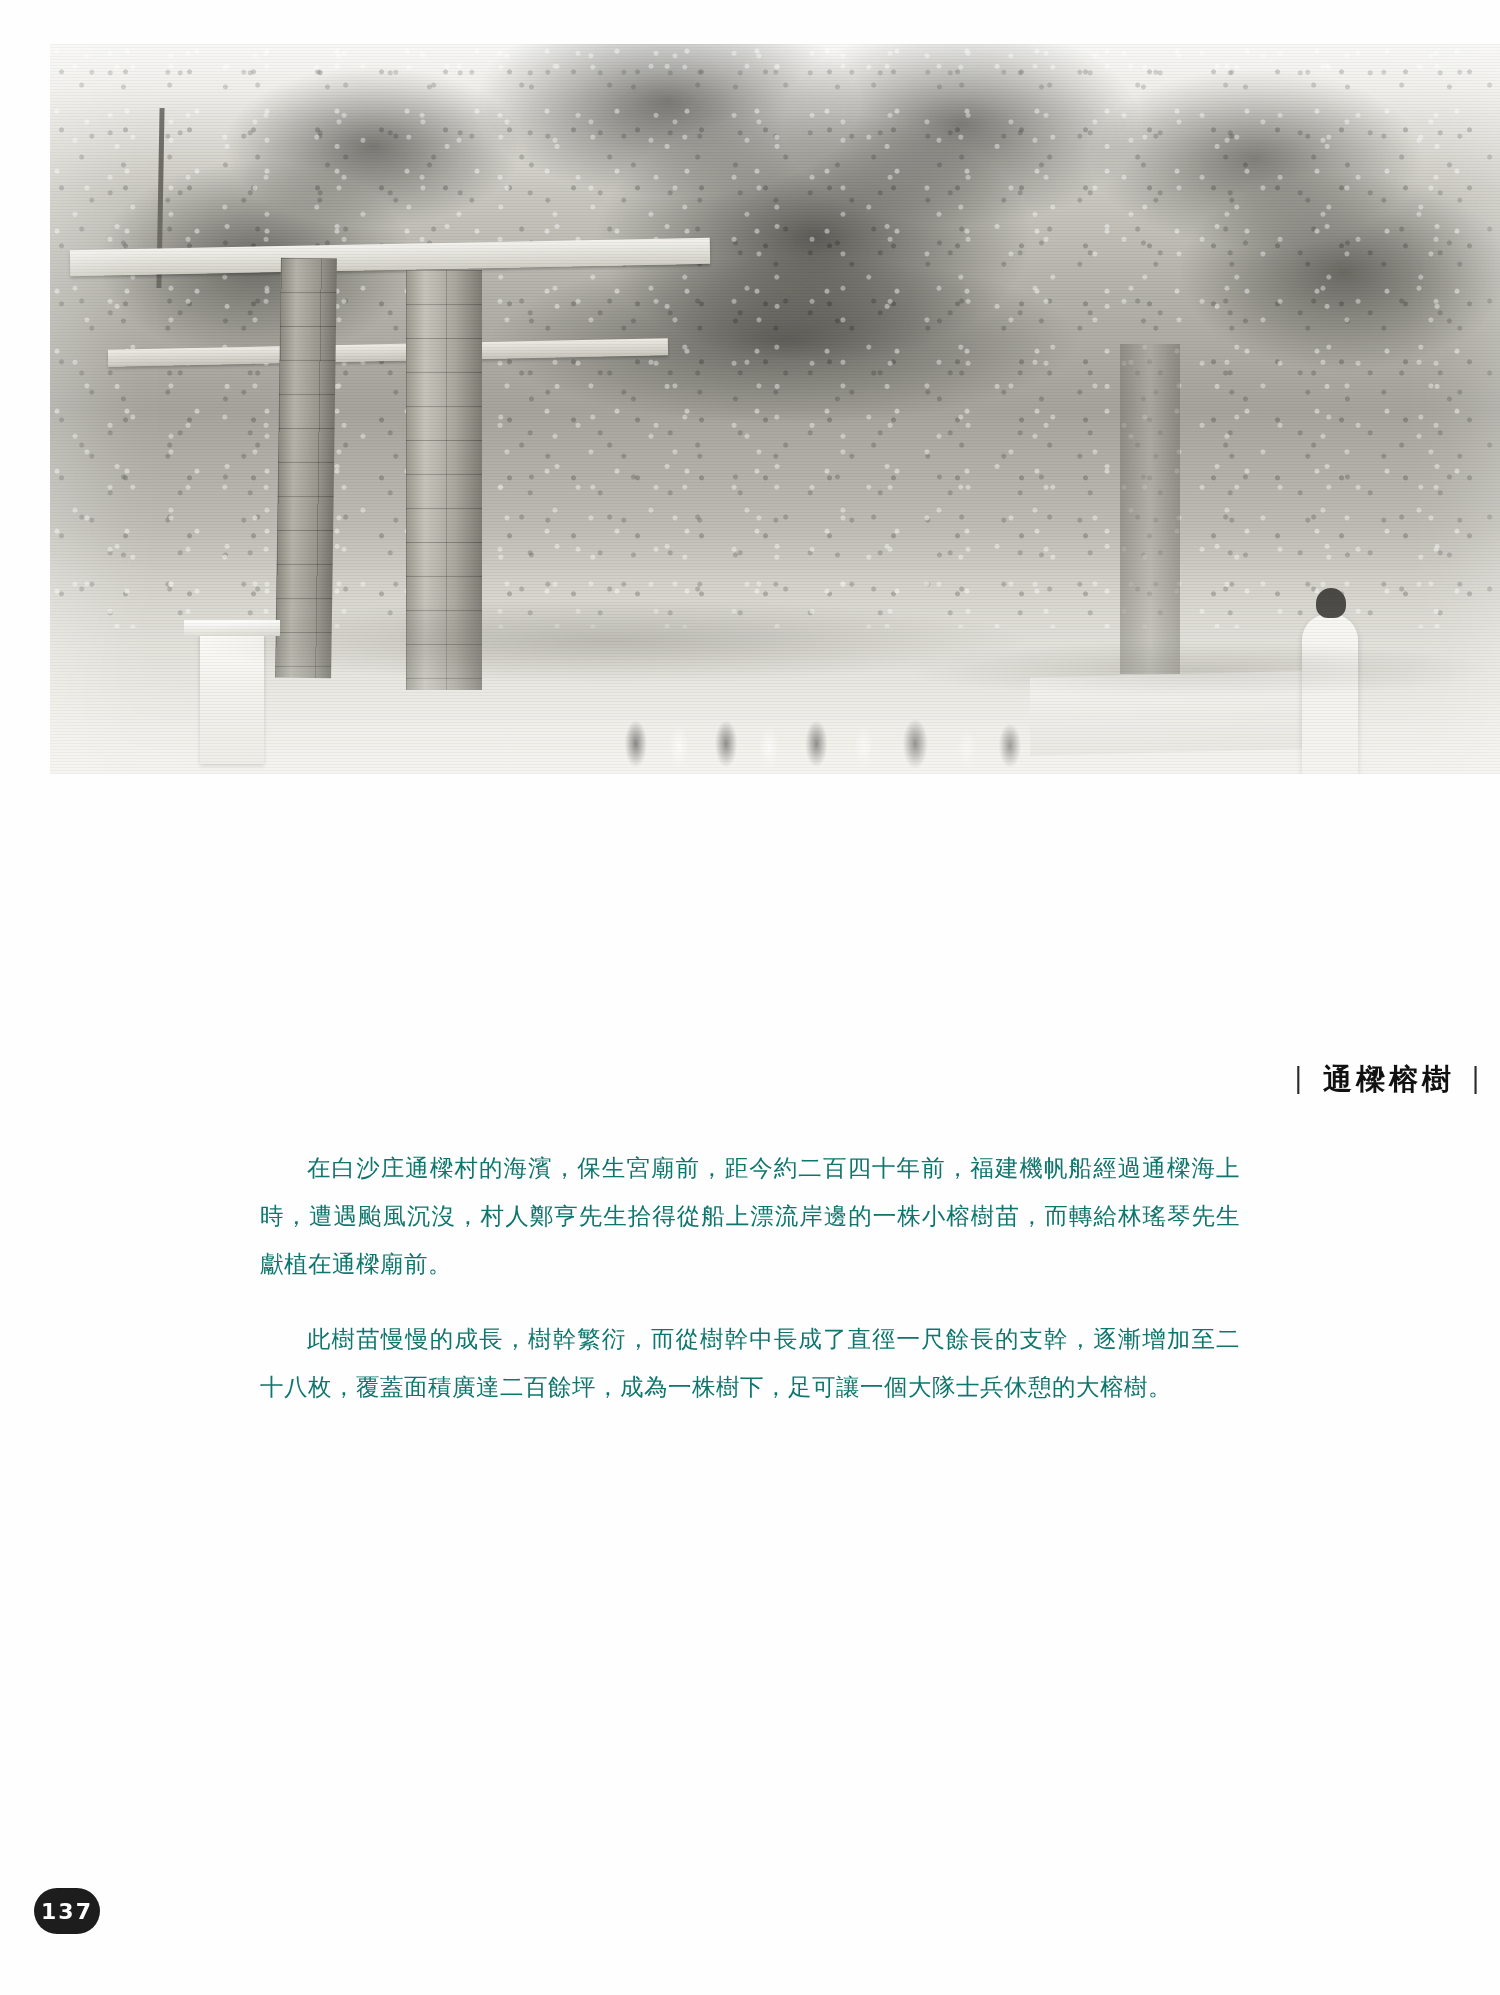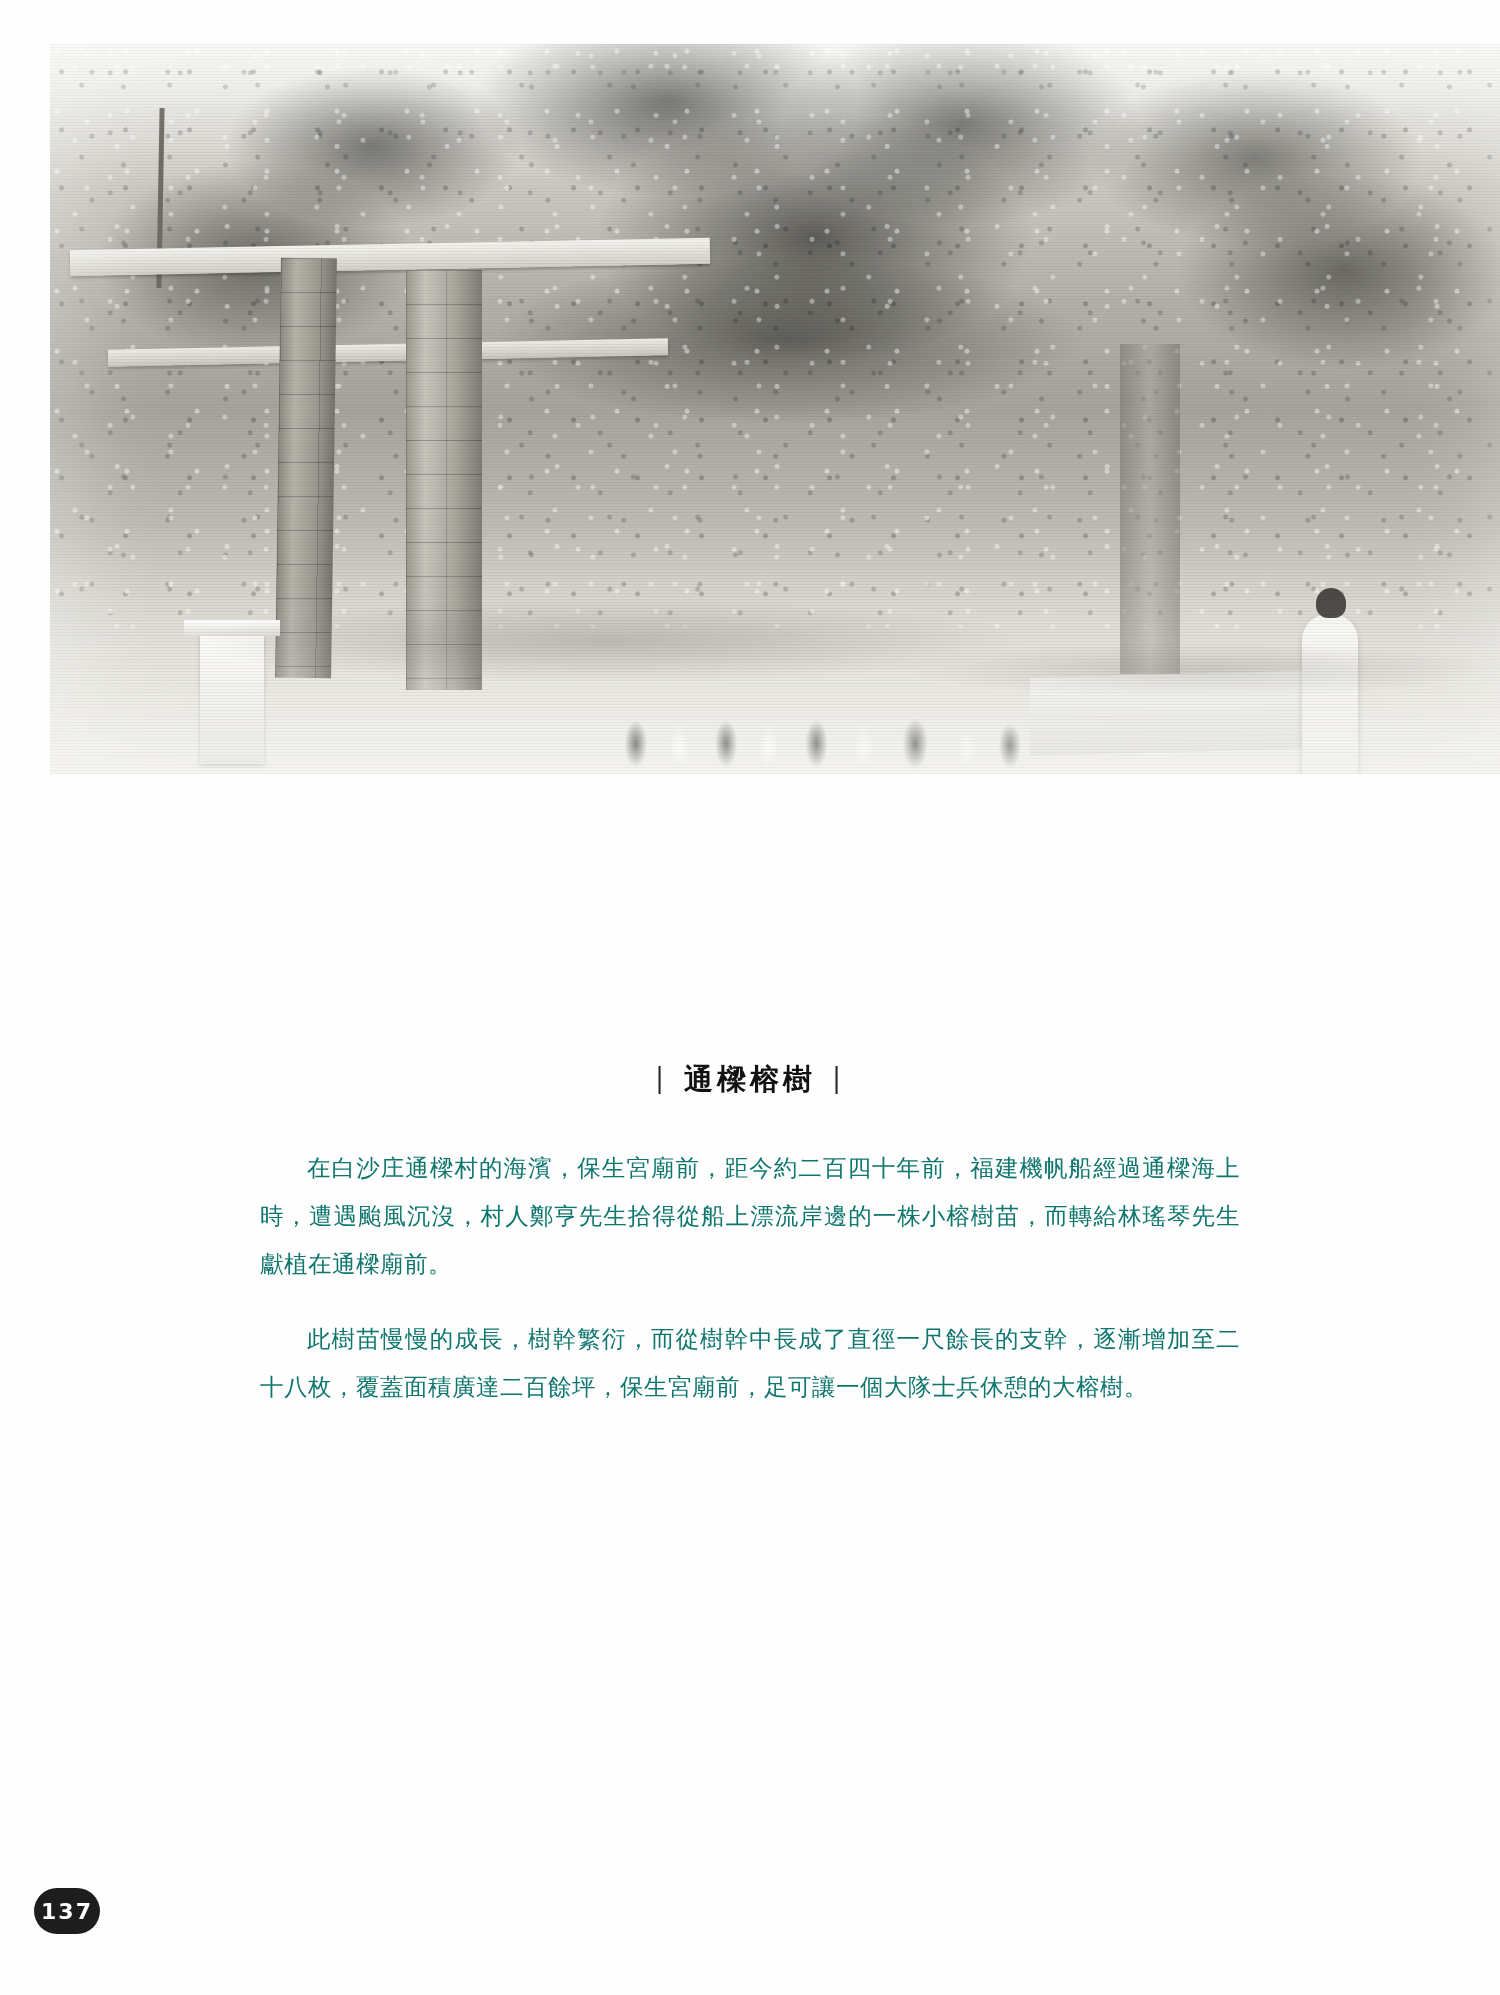--- a/index.html
+++ b/index.html
@@ -224,21 +224,21 @@
   }
 
   
   .content {
     position: absolute;
     left: 0;
     top: 1060px;
     width: 1500px;
   }
   .article-title {
-    text-align: center;
+    text-align: right;
     font-family: "DejaVu Serif", "Liberation Serif", serif;
     font-weight: bold;
     font-size: 29px;
     letter-spacing: 4px;
     color: #111;
     margin: 0 0 44px 0;
   }
   .article-title .rule {
     display: inline-block;
     font-weight: normal;
@@ -305,18 +305,18 @@
       <div class="vignette"></div>
     </div>
   </figure>
 
   <div class="content">
     <h1 class="article-title">
       <span class="rule">|</span><span>通樑榕樹</span><span class="rule">|</span>
     </h1>
 
     <p class="para">在白沙庄通樑村的海濱，保生宮廟前，距今約二百四十年前，福建機帆船經過通樑海上時，遭遇颱風沉沒，村人鄭亨先生拾得從船上漂流岸邊的一株小榕樹苗，而轉給林瑤琴先生獻植在通樑廟前。</p>
-    <p class="para">此樹苗慢慢的成長，樹幹繁衍，而從樹幹中長成了直徑一尺餘長的支幹，逐漸增加至二十八枚，覆蓋面積廣達二百餘坪，保生宮廟前，足可讓一個大隊士兵休憩的大榕樹。</p>
+    <p class="para">此樹苗慢慢的成長，樹幹繁衍，而從樹幹中長成了直徑一尺餘長的支幹，逐漸增加至二十八枚，覆蓋面積廣達二百餘坪，成為一株樹下，足可讓一個大隊士兵休憩的大榕樹。</p>
   </div>
 
   <div class="folio">137</div>
 
 </div>
 
 </body></html>

